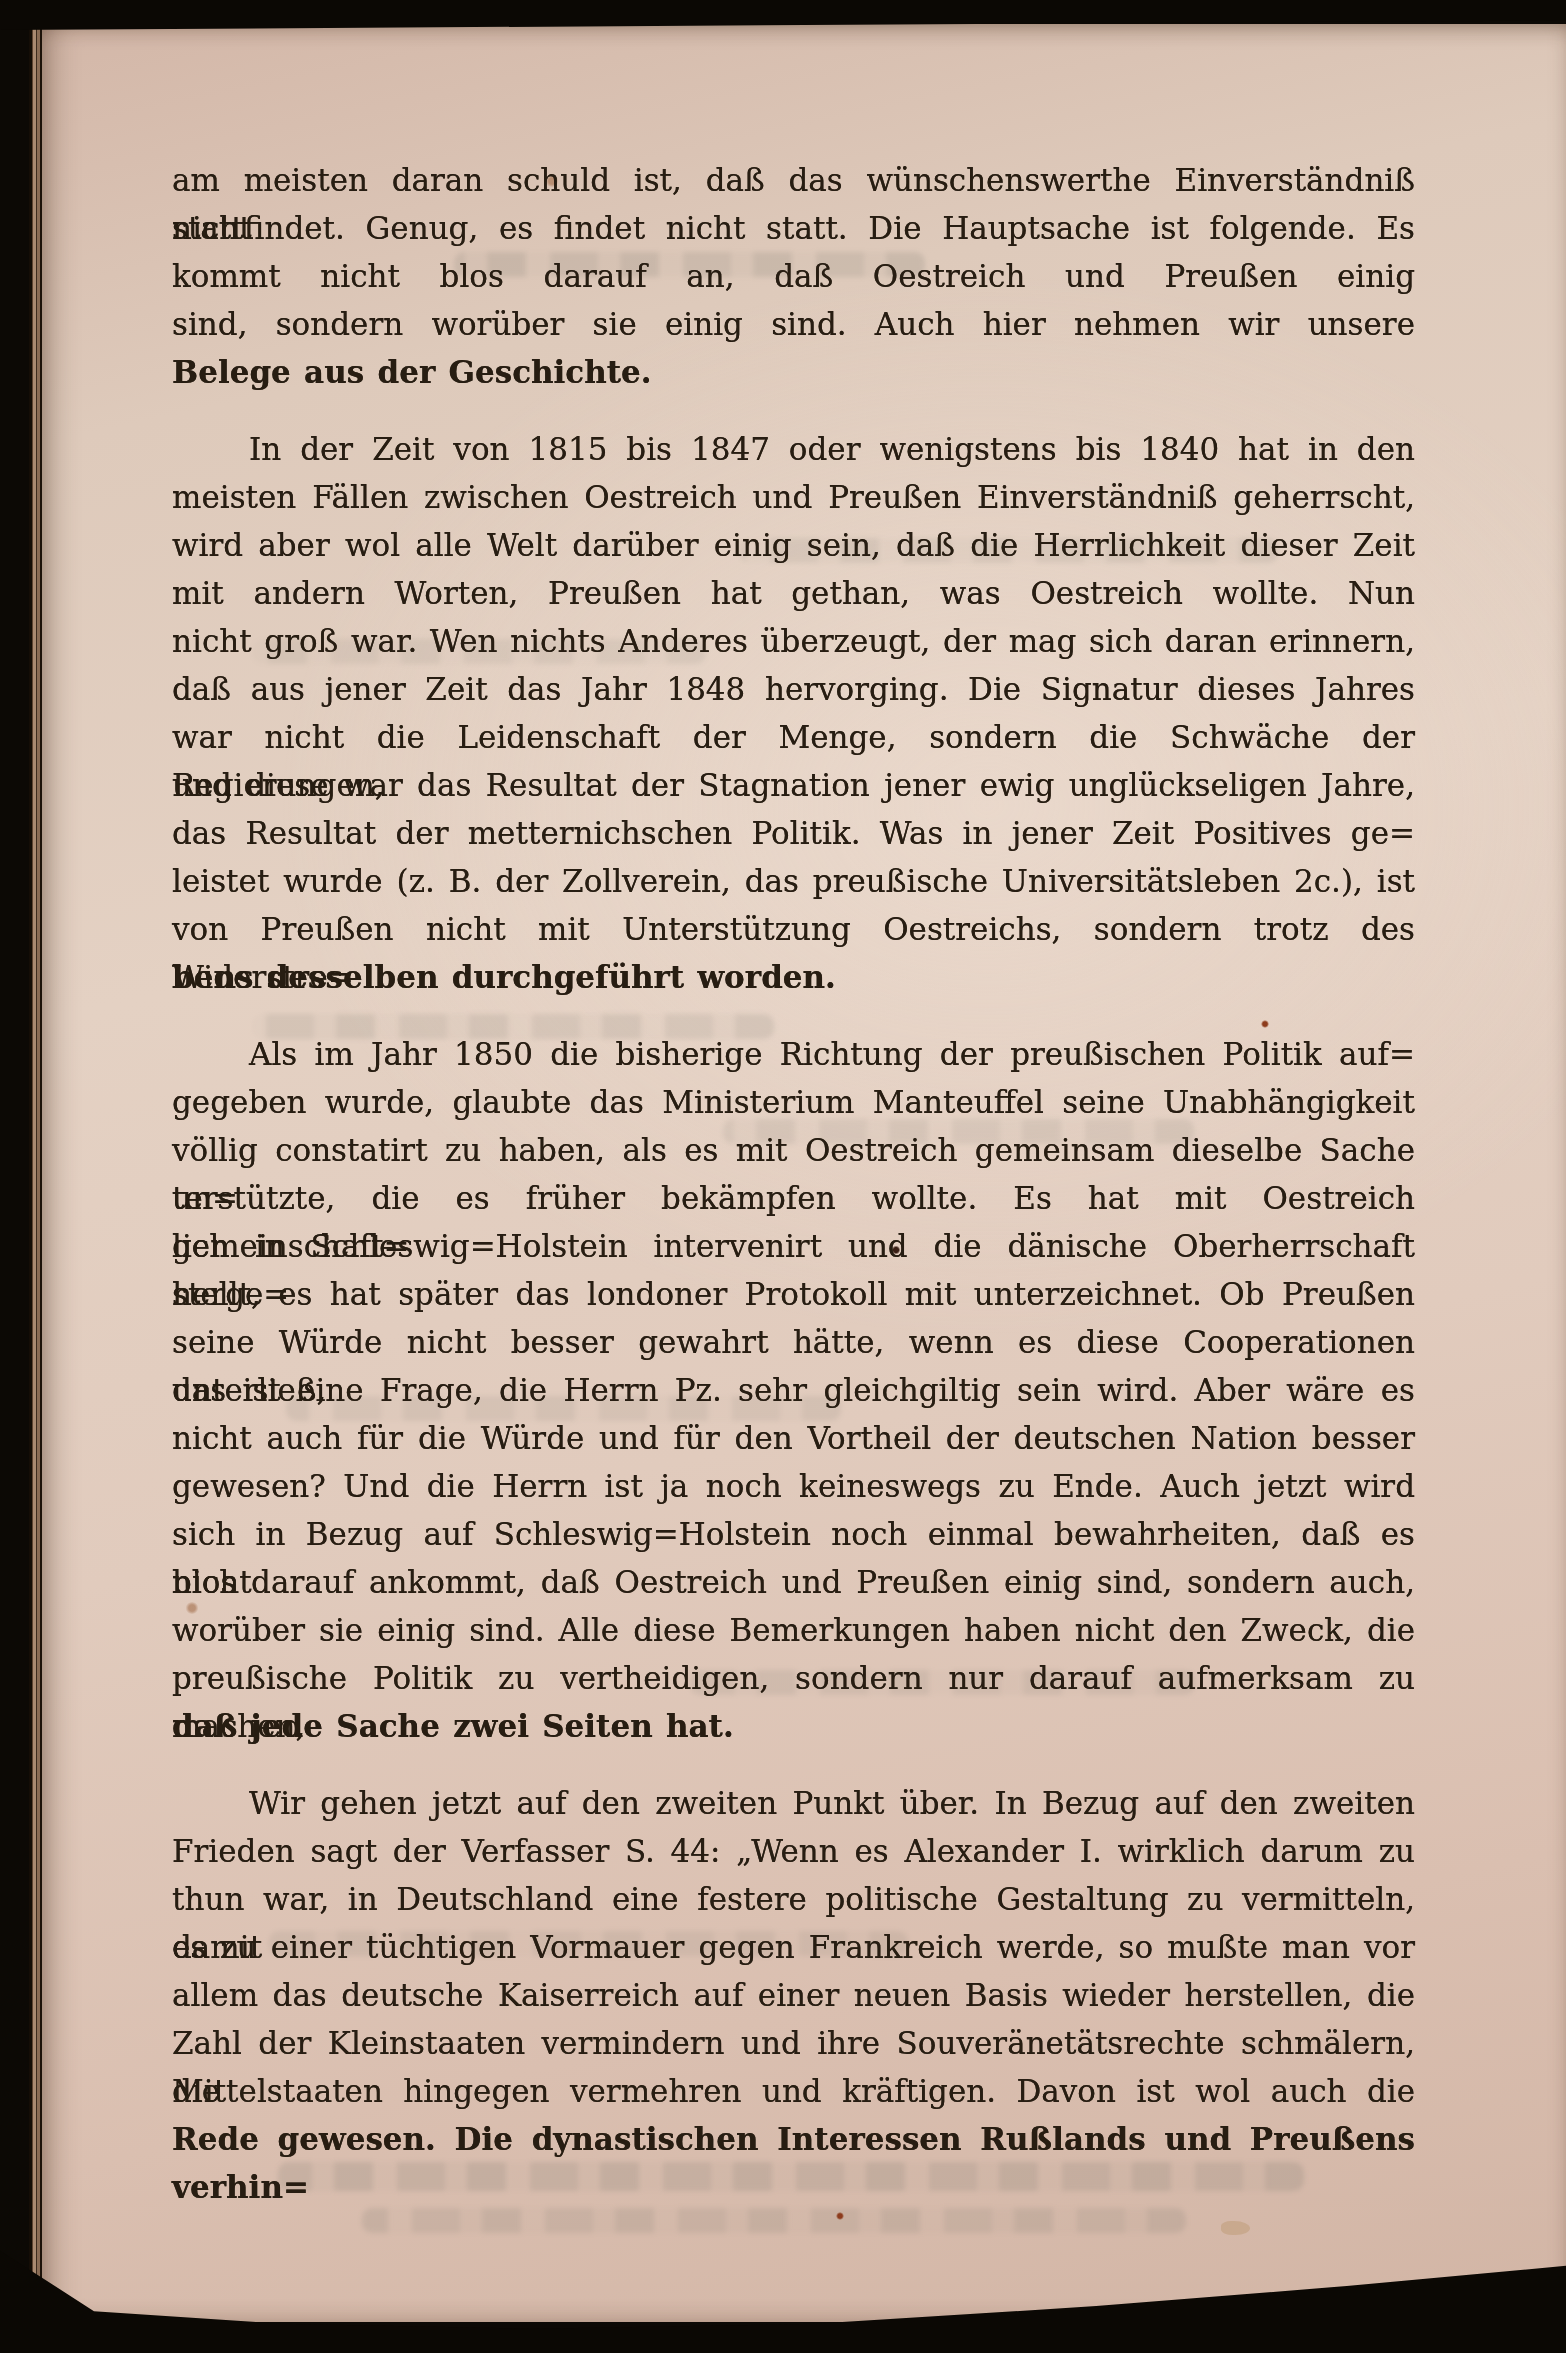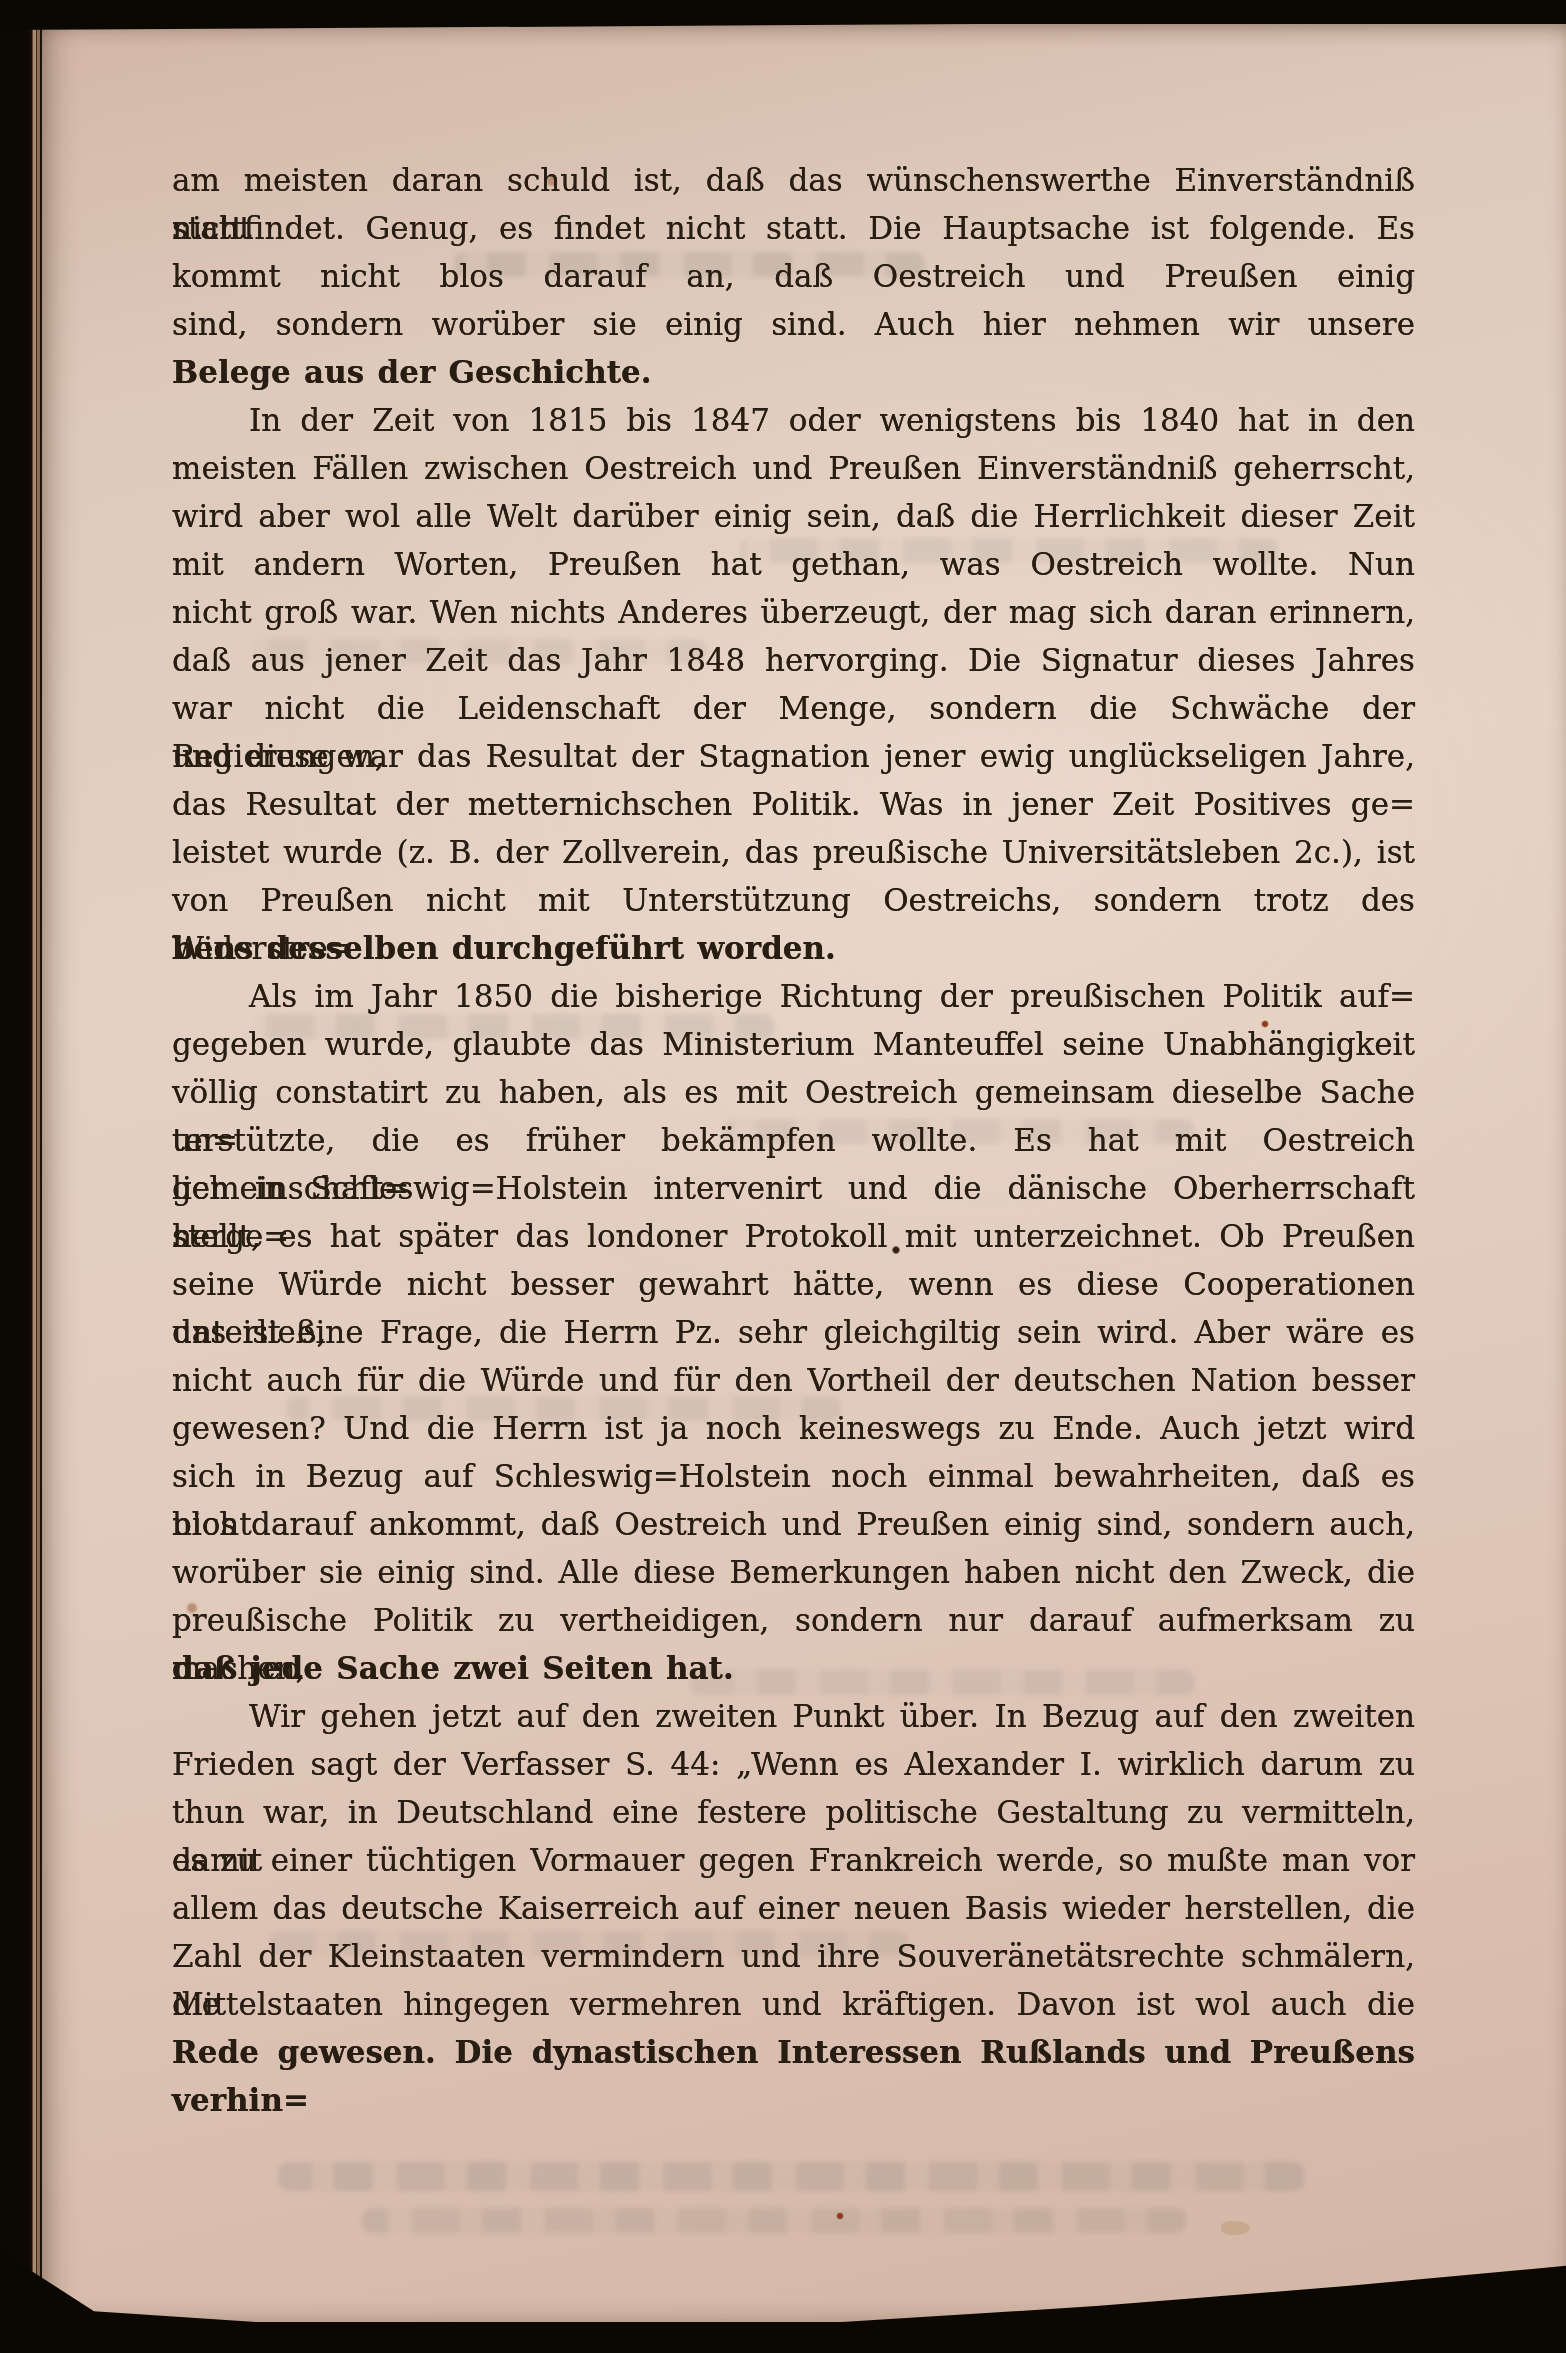--- a/index.html
+++ b/index.html
@@ -58,21 +58,21 @@
     text-shadow:0 0 0.6px rgba(39,29,18,.85);
     word-spacing:2.5px;
     z-index:4;
   }
   .line{
     text-align:justify;
     text-align-last:justify;
     white-space:normal;
     height:48px;overflow:visible;
   }
-  .line.indent{text-indent:77px;}
+  .line.indent{text-indent:77px;margin-top:29px;}
   .line.last{text-align-last:left;font-weight:bold;}
   
   .smudge{
     position:absolute;height:25px;border-radius:10px;
     background:repeating-linear-gradient(90deg,
       rgba(118,116,106,.34) 0 39px,rgba(118,116,106,.10) 39px 61px,
       rgba(118,116,106,.30) 61px 109px,rgba(118,116,106,.06) 109px 133px);
     filter:blur(2.5px);
     transform:scaleX(-1);
     z-index:3;opacity:.55;pointer-events:none;

